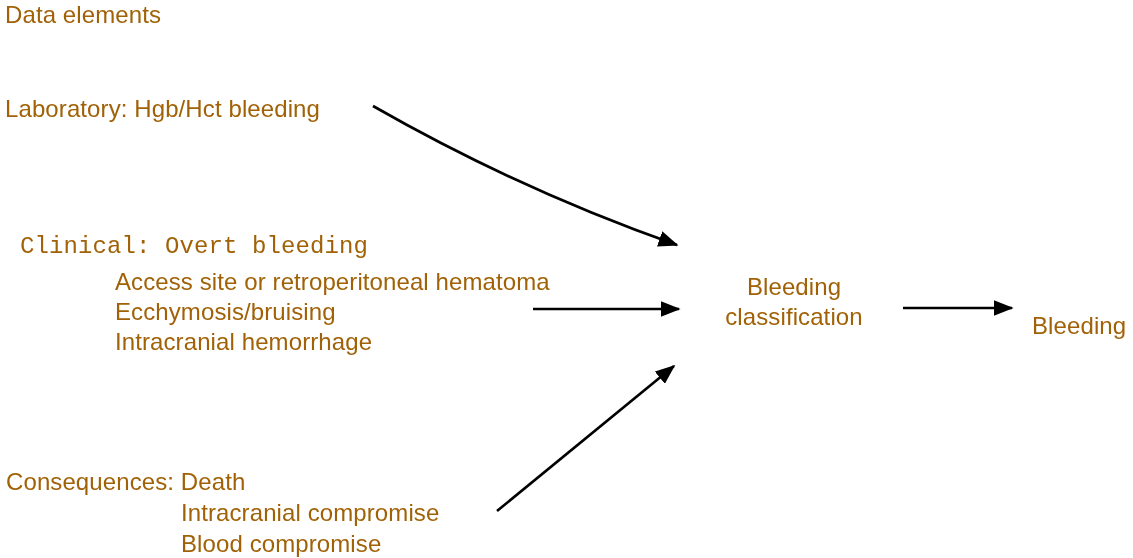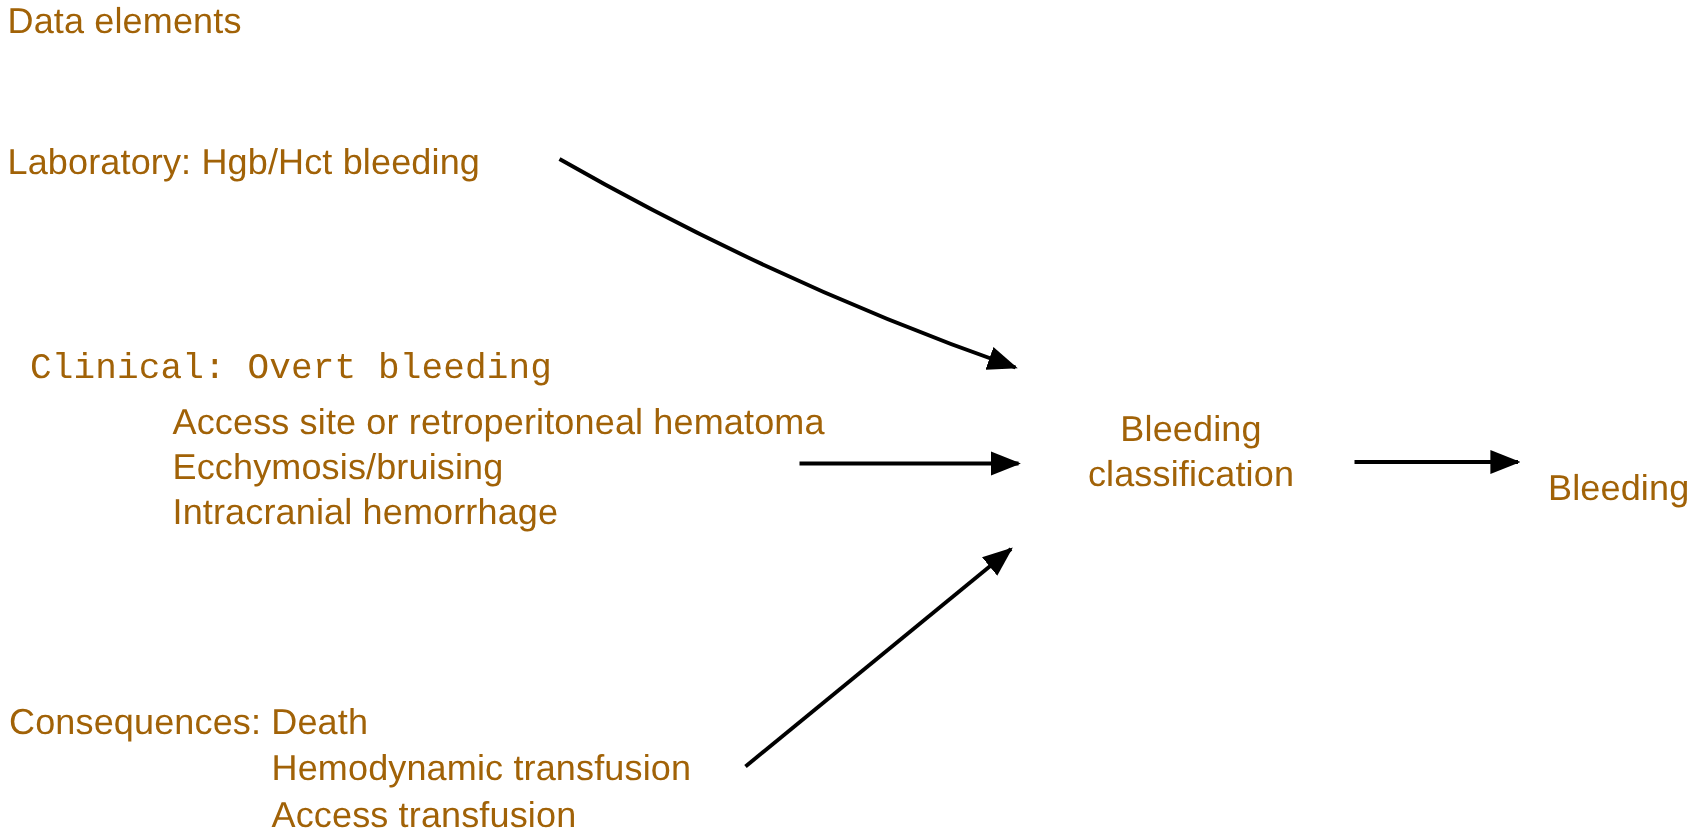--- a/index.html
+++ b/index.html
@@ -69,22 +69,22 @@
 
   <div class="txt" style="left:6px; top:467px;">Consequences: Death</div>
 
   <div class="txt sublist" style="left:115px; top:267px;">
     <div class="txt-line">Access site or retroperitoneal hematoma</div>
     <div class="txt-line">Ecchymosis/bruising</div>
     <div class="txt-line">Intracranial hemorrhage</div>
   </div>
 
   <div class="txt sublist" id="consequences-items" style="left:181px; top:497px;">
-    <div class="txt-line">Hemodynamic transfusion</div>
-    <div class="txt-line">Access transfusion</div>
+    <div class="txt-line">Intracranial compromise</div>
+    <div class="txt-line">Blood compromise</div>
   </div>
 
   <div class="txt" id="severity-node" style="left:713px; top:272px;">
     <div class="txt-line">Bleeding</div>
     <div class="txt-line">classification</div>
   </div>
 
   <div class="txt" id="bleeding-node" style="left:1032px; top:272px;margin-top:39px;">
     <div class="txt-line">Bleeding</div>
   </div>

